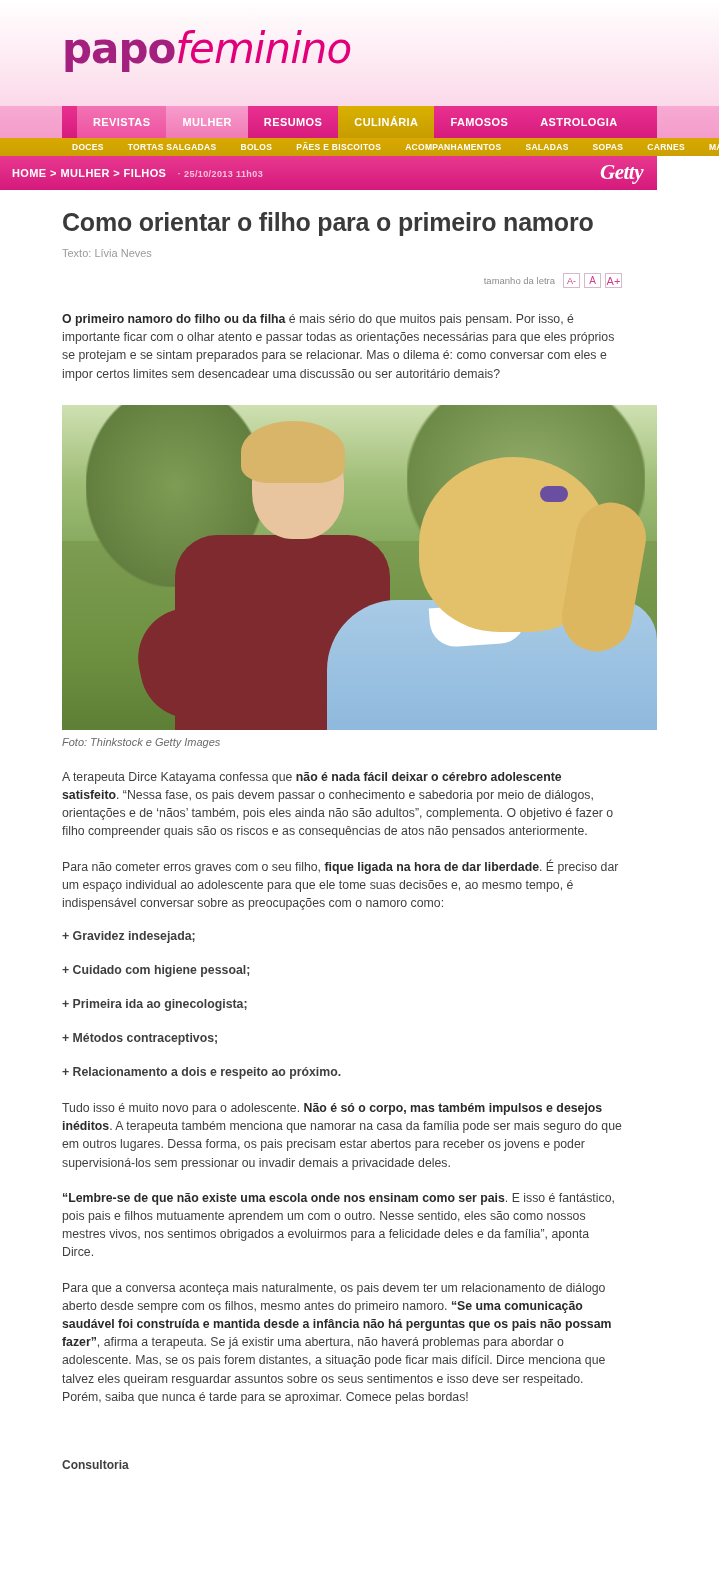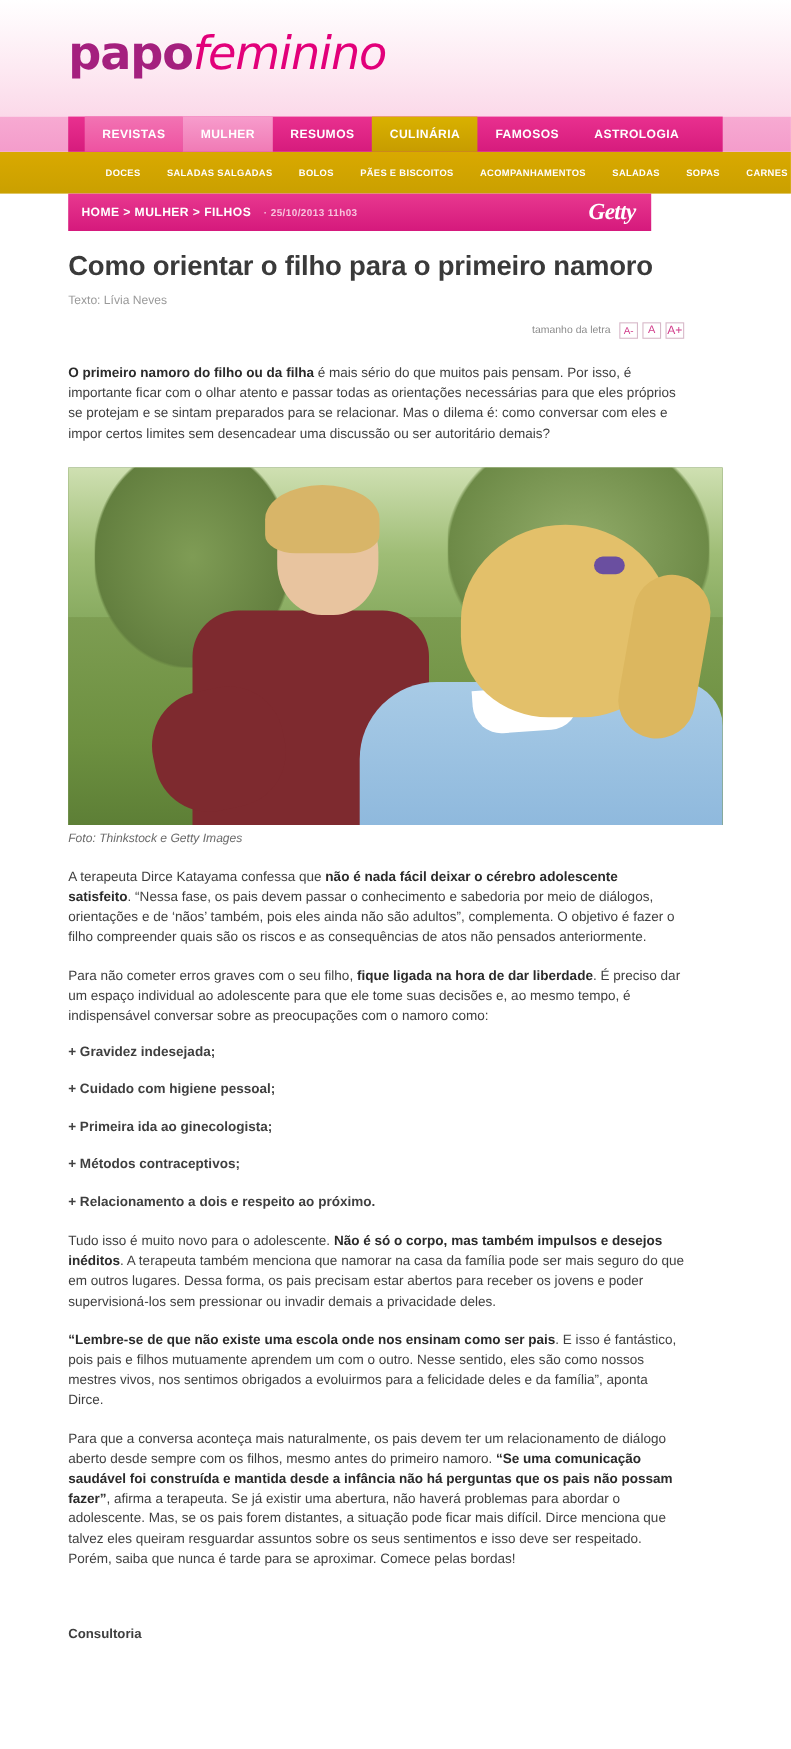--- a/index.html
+++ b/index.html
@@ -61,39 +61,38 @@
   }
   .mainnav .item.sel-pink {
     background: linear-gradient(to bottom, #f273b3 0%, #ee52a1 100%);
   }
   .mainnav .item.sel-gold {
     background: linear-gradient(to bottom, #d9b100 0%, #c79c00 100%);
   }
   .subnav {
     display: flex;
     align-items: center;
-    height: 38px;
+    height: 18px;
     background: linear-gradient(to bottom, #d9a900 0%, #caa000 100%);
-    padding-left: 84px;
+    padding-left: 60px;
   }
   .subnav .item {
     color: #ffffff;
     font-size: 8.5px;
     font-weight: bold;
     letter-spacing: .3px;
     padding: 0 12px;
     white-space: nowrap;
     cursor: pointer;
   }
 
   
   .crumbbar {
     height: 34px;
-    margin-left: 62px;
-    width: 530px;
+    width: 657px;
     background: linear-gradient(to bottom, #e8388f 0%, #d5197c 100%);
     display: flex;
     align-items: center;
     padding-left: 12px;
     position: relative;
   }
   .crumbbar .crumbs {
     color: #ffffff;
     font-size: 11px;
     font-weight: bold;
@@ -288,21 +287,21 @@
             <span>FAMOSOS</span>
           </div>
         <div class="item">
             <span>ASTROLOGIA</span>
           </div>
       </div>
     </div>
 
     <div class="subnav">
       <div class="item"><span>DOCES</span></div>
-      <div class="item"><span>SALADAS SALGADAS</span></div>
+      <div class="item"><span>TORTAS SALGADAS</span></div>
       <div class="item"><span>BOLOS</span></div>
       <div class="item"><span>PÃES E BISCOITOS</span></div>
       <div class="item"><span>ACOMPANHAMENTOS</span></div>
       <div class="item"><span>SALADAS</span></div>
       <div class="item"><span>SOPAS</span></div>
       <div class="item"><span>CARNES</span></div>
       <div class="item"><span>MASSAS</span></div>
     </div>
   </div>
 

